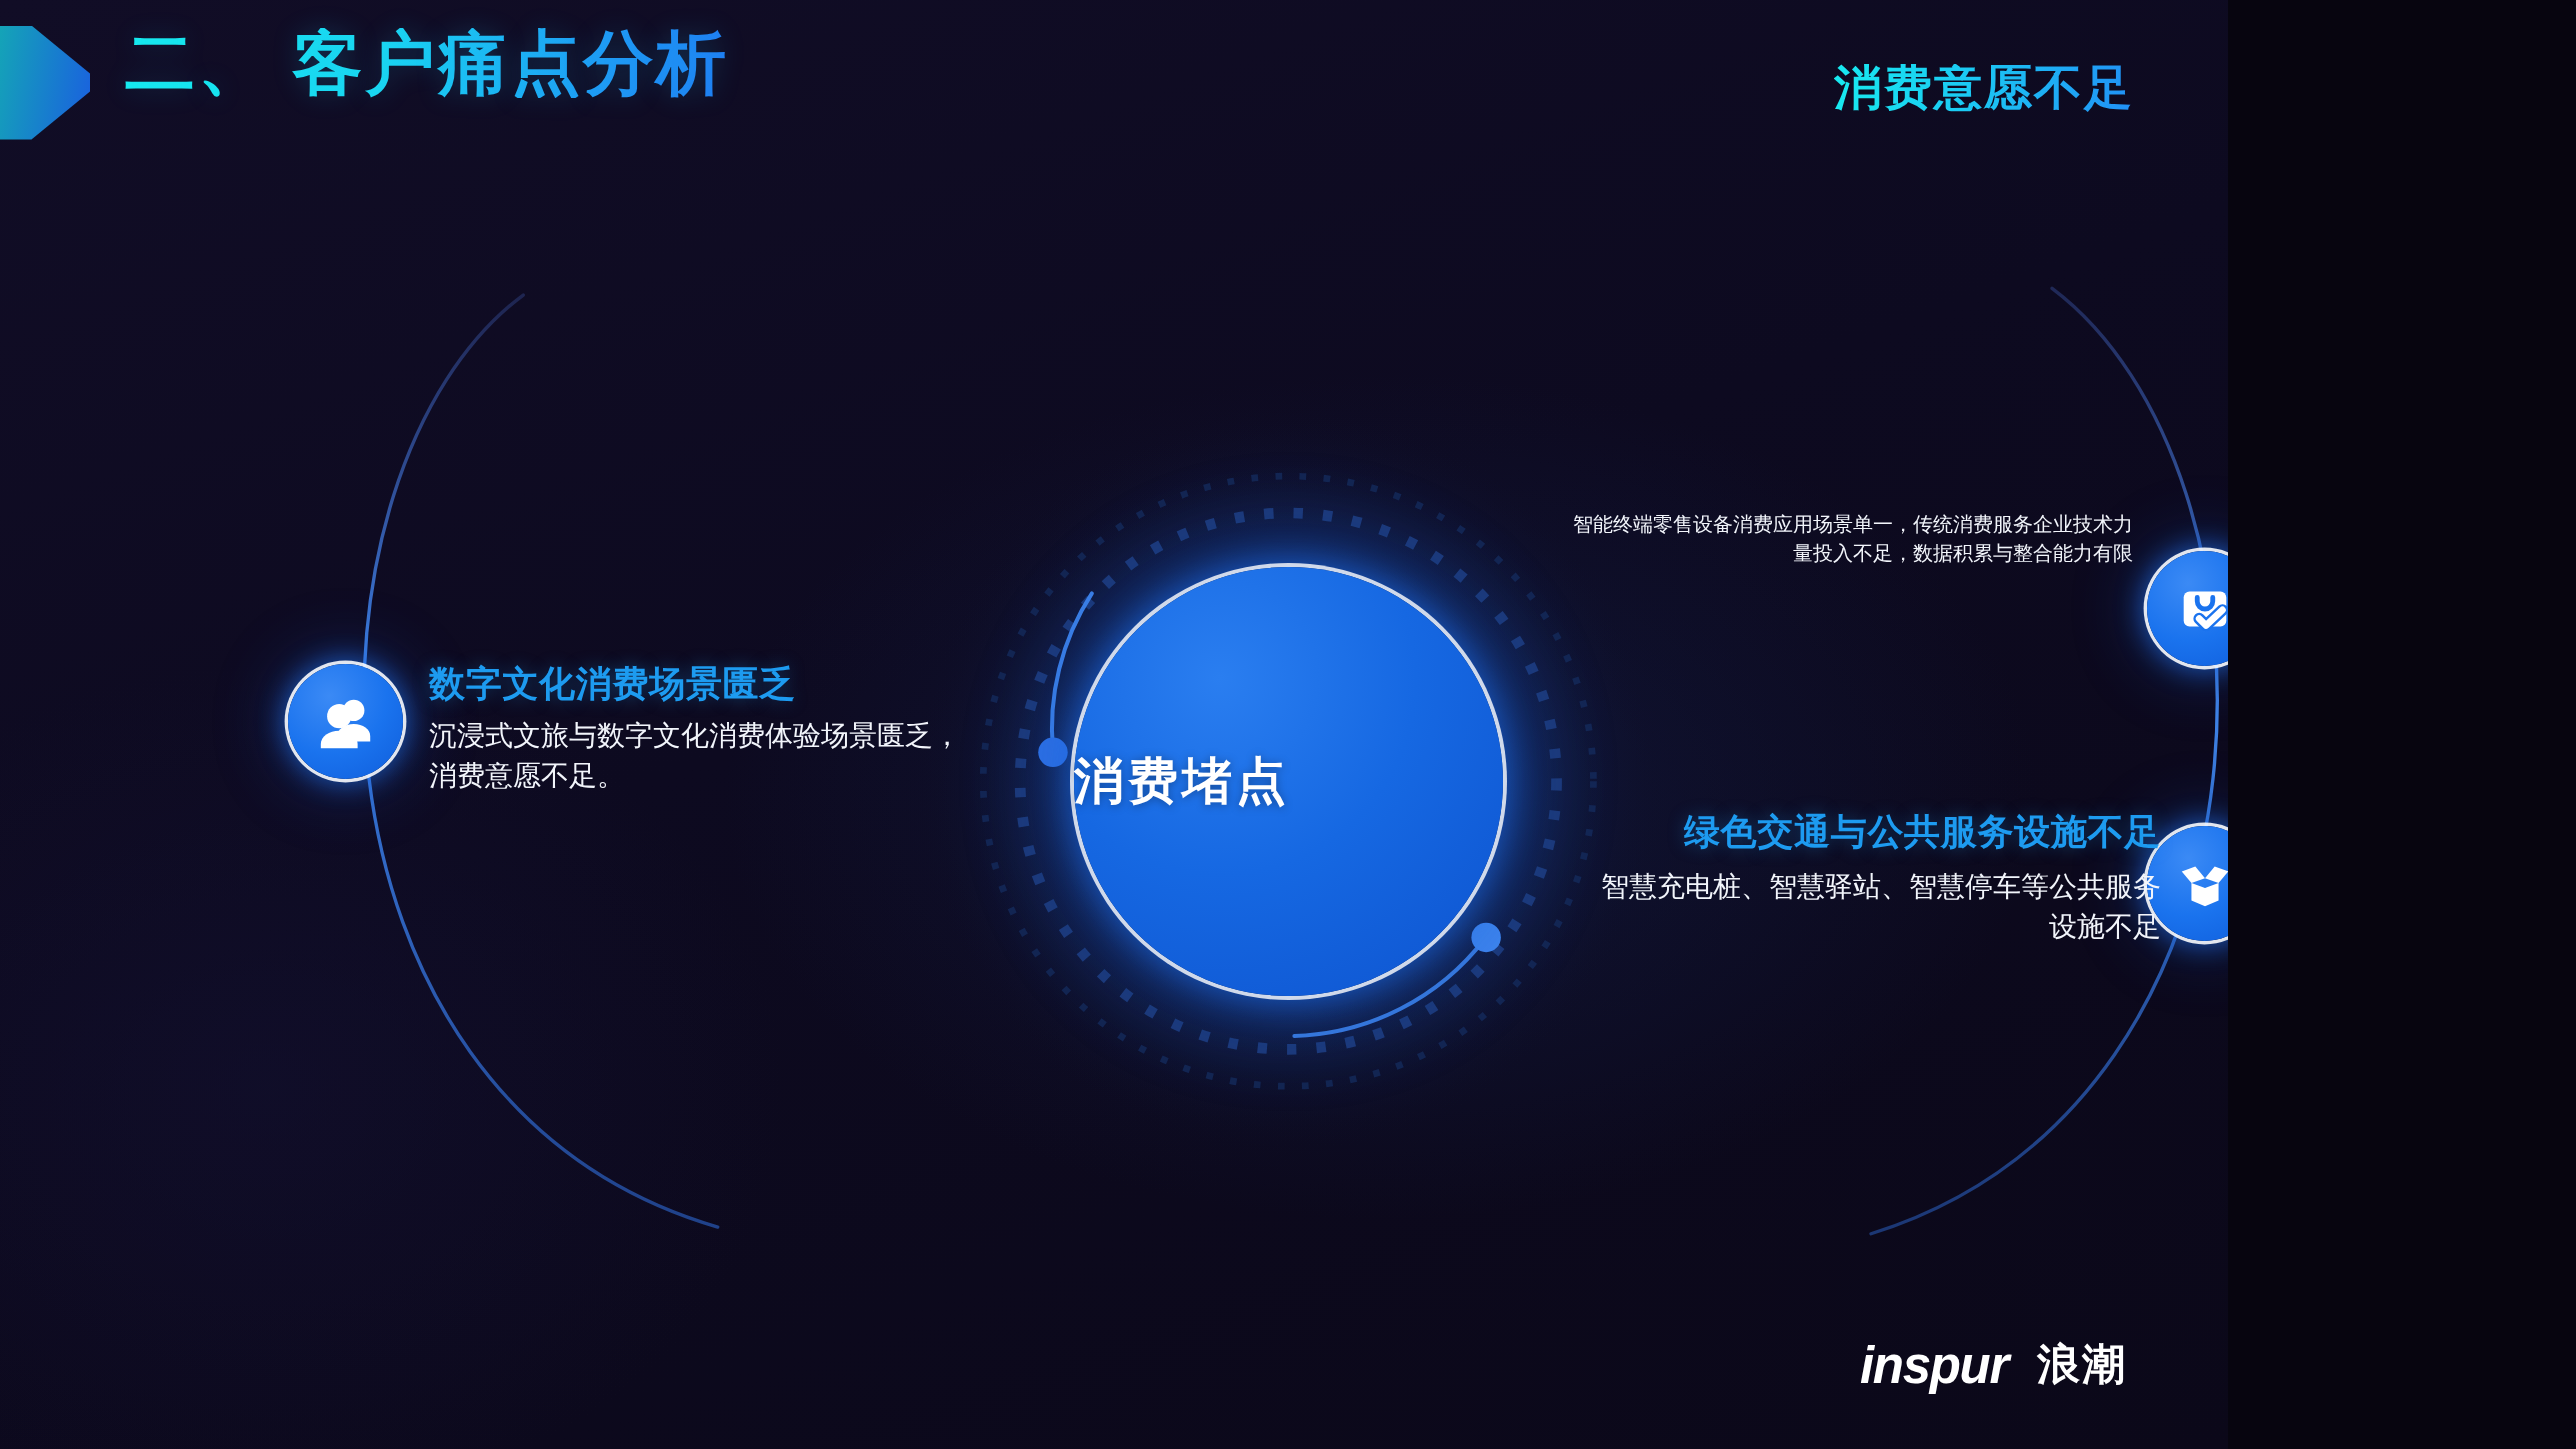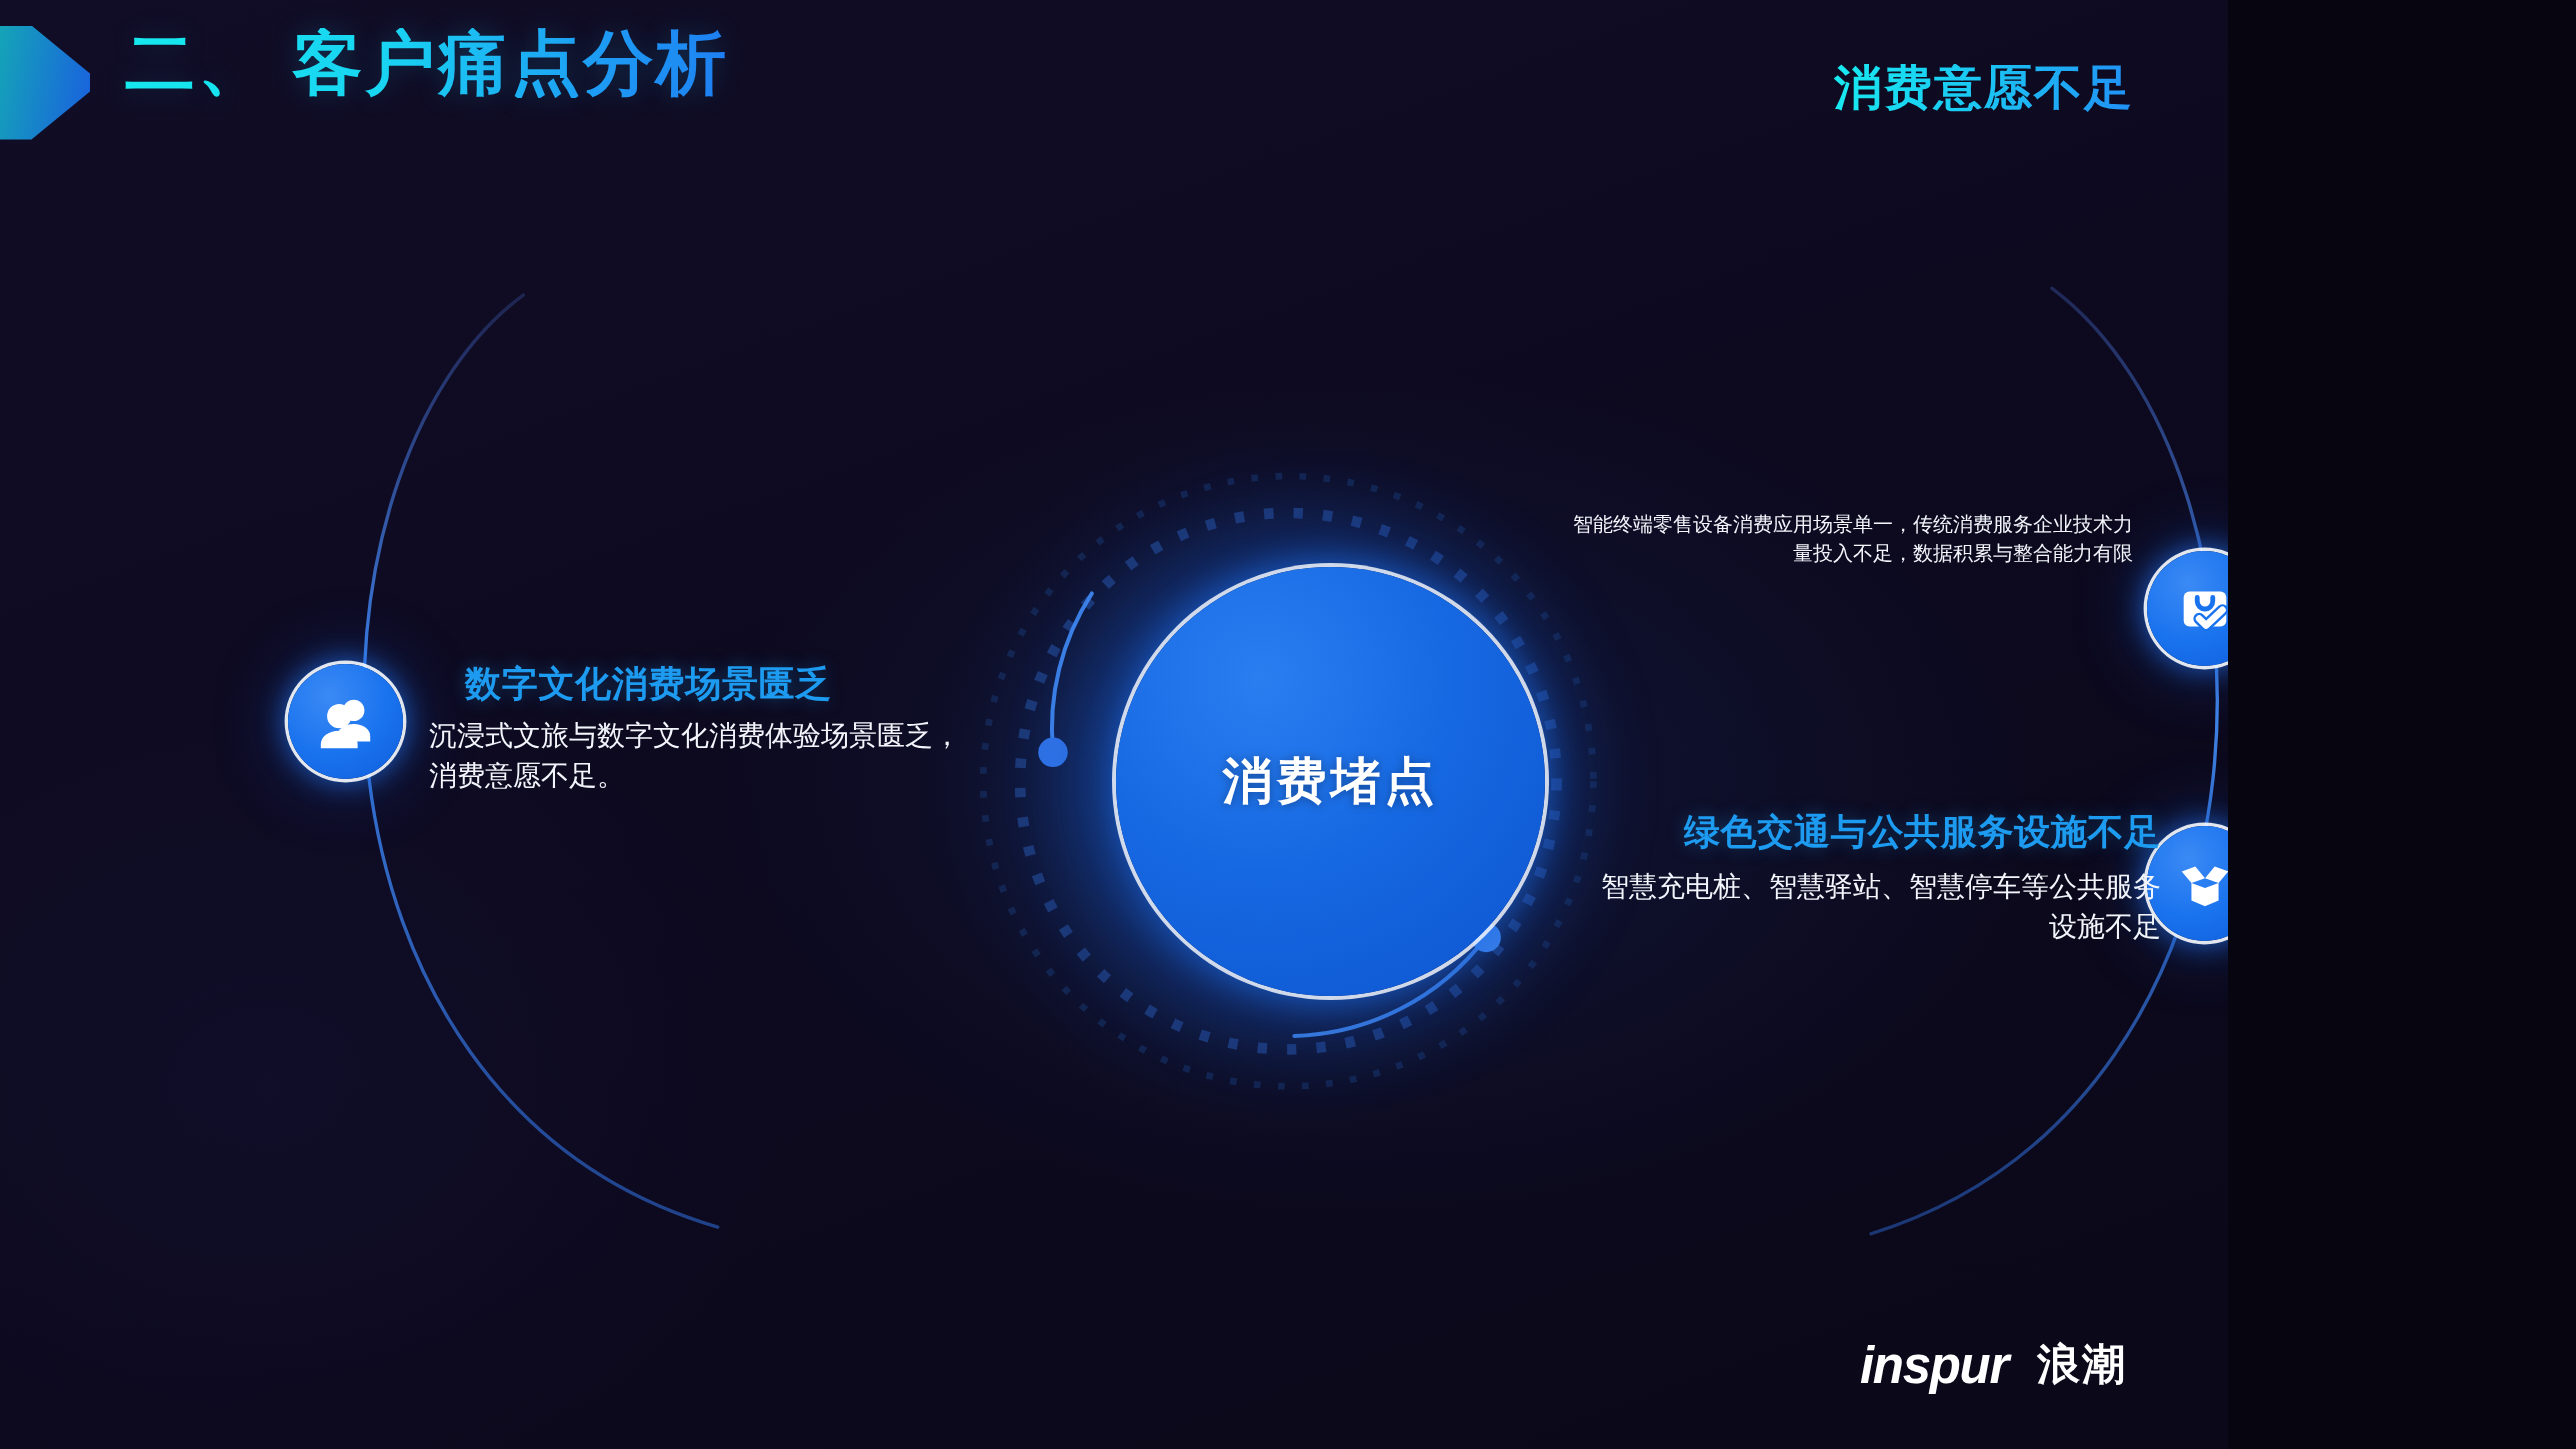--- a/index.html
+++ b/index.html
@@ -41,27 +41,27 @@
     background:linear-gradient(95deg,#18eaf0 0%,#1bc9f3 45%,#2190f6 100%);
     -webkit-background-clip:text;background-clip:text;color:transparent;
     white-space:nowrap;
   }
 
   
   .layer{position:absolute;left:0;top:0;width:2576px;height:1449px;pointer-events:none;}
 
   
   .core{
-    position:absolute;left:1116px;top:567px;width:429px;height:429px;border-radius:50%;
+    position:absolute;left:1074px;top:567px;width:429px;height:429px;border-radius:50%;
     background:radial-gradient(circle at 34% 26%,#2a7ef0 0%,#1668e2 46%,#0d53cf 100%);
     box-shadow:
       0 0 0 4px rgba(255,255,255,.80),
       0 0 31px 8px rgba(30,110,235,.55),
       0 0 87px 27px rgba(24,86,200,.30);
-    display:flex;align-items:center;justify-content:center;
+    display:flex;align-items:center;
   }
   .core-label{
     color:#fff;font-size:50px;font-weight:bold;letter-spacing:4px;
     text-shadow:0 1.3px 9.4px rgba(0,0,0,.35);
   }
 
   
   .node{
     position:absolute;width:115px;height:115px;border-radius:50%;
     background:radial-gradient(circle at 36% 28%,#3b8af5 0%,#1a73ee 52%,#0f5ddb 100%);
@@ -81,21 +81,21 @@
   .blk{position:absolute;}
   .blk .t{
     color:#1d9bf0;font-weight:bold;line-height:1.18;
     text-shadow:0 0 17.4px rgba(29,155,240,.35);
   }
   .blk .d{
     color:#f2f5fb;line-height:1.44;
   }
 
   .blk-left{left:429px;top:663px;width:537px;text-align:left;}
-  .blk-left .t{font-size:36px;margin-bottom:10.7px;letter-spacing:0.7px;margin-left:36px;}
+  .blk-left .t{font-size:36px;margin-bottom:10.7px;letter-spacing:0.7px;}
   .blk-left .d{font-size:28px;}
 
   .blk-r1{left:1556px;top:510px;width:577px;text-align:right;}
   .blk-r1 .t{font-size:36px;margin-bottom:10.7px;letter-spacing:0.7px;}
   .blk-r1 .d{font-size:20px;}
 
   .blk-r2{left:1584px;top:811px;width:577px;text-align:right;}
   .blk-r2 .t{font-size:36px;margin-bottom:13.4px;letter-spacing:0.7px;}
   .blk-r2 .d{font-size:28px;text-align:right;}
 

